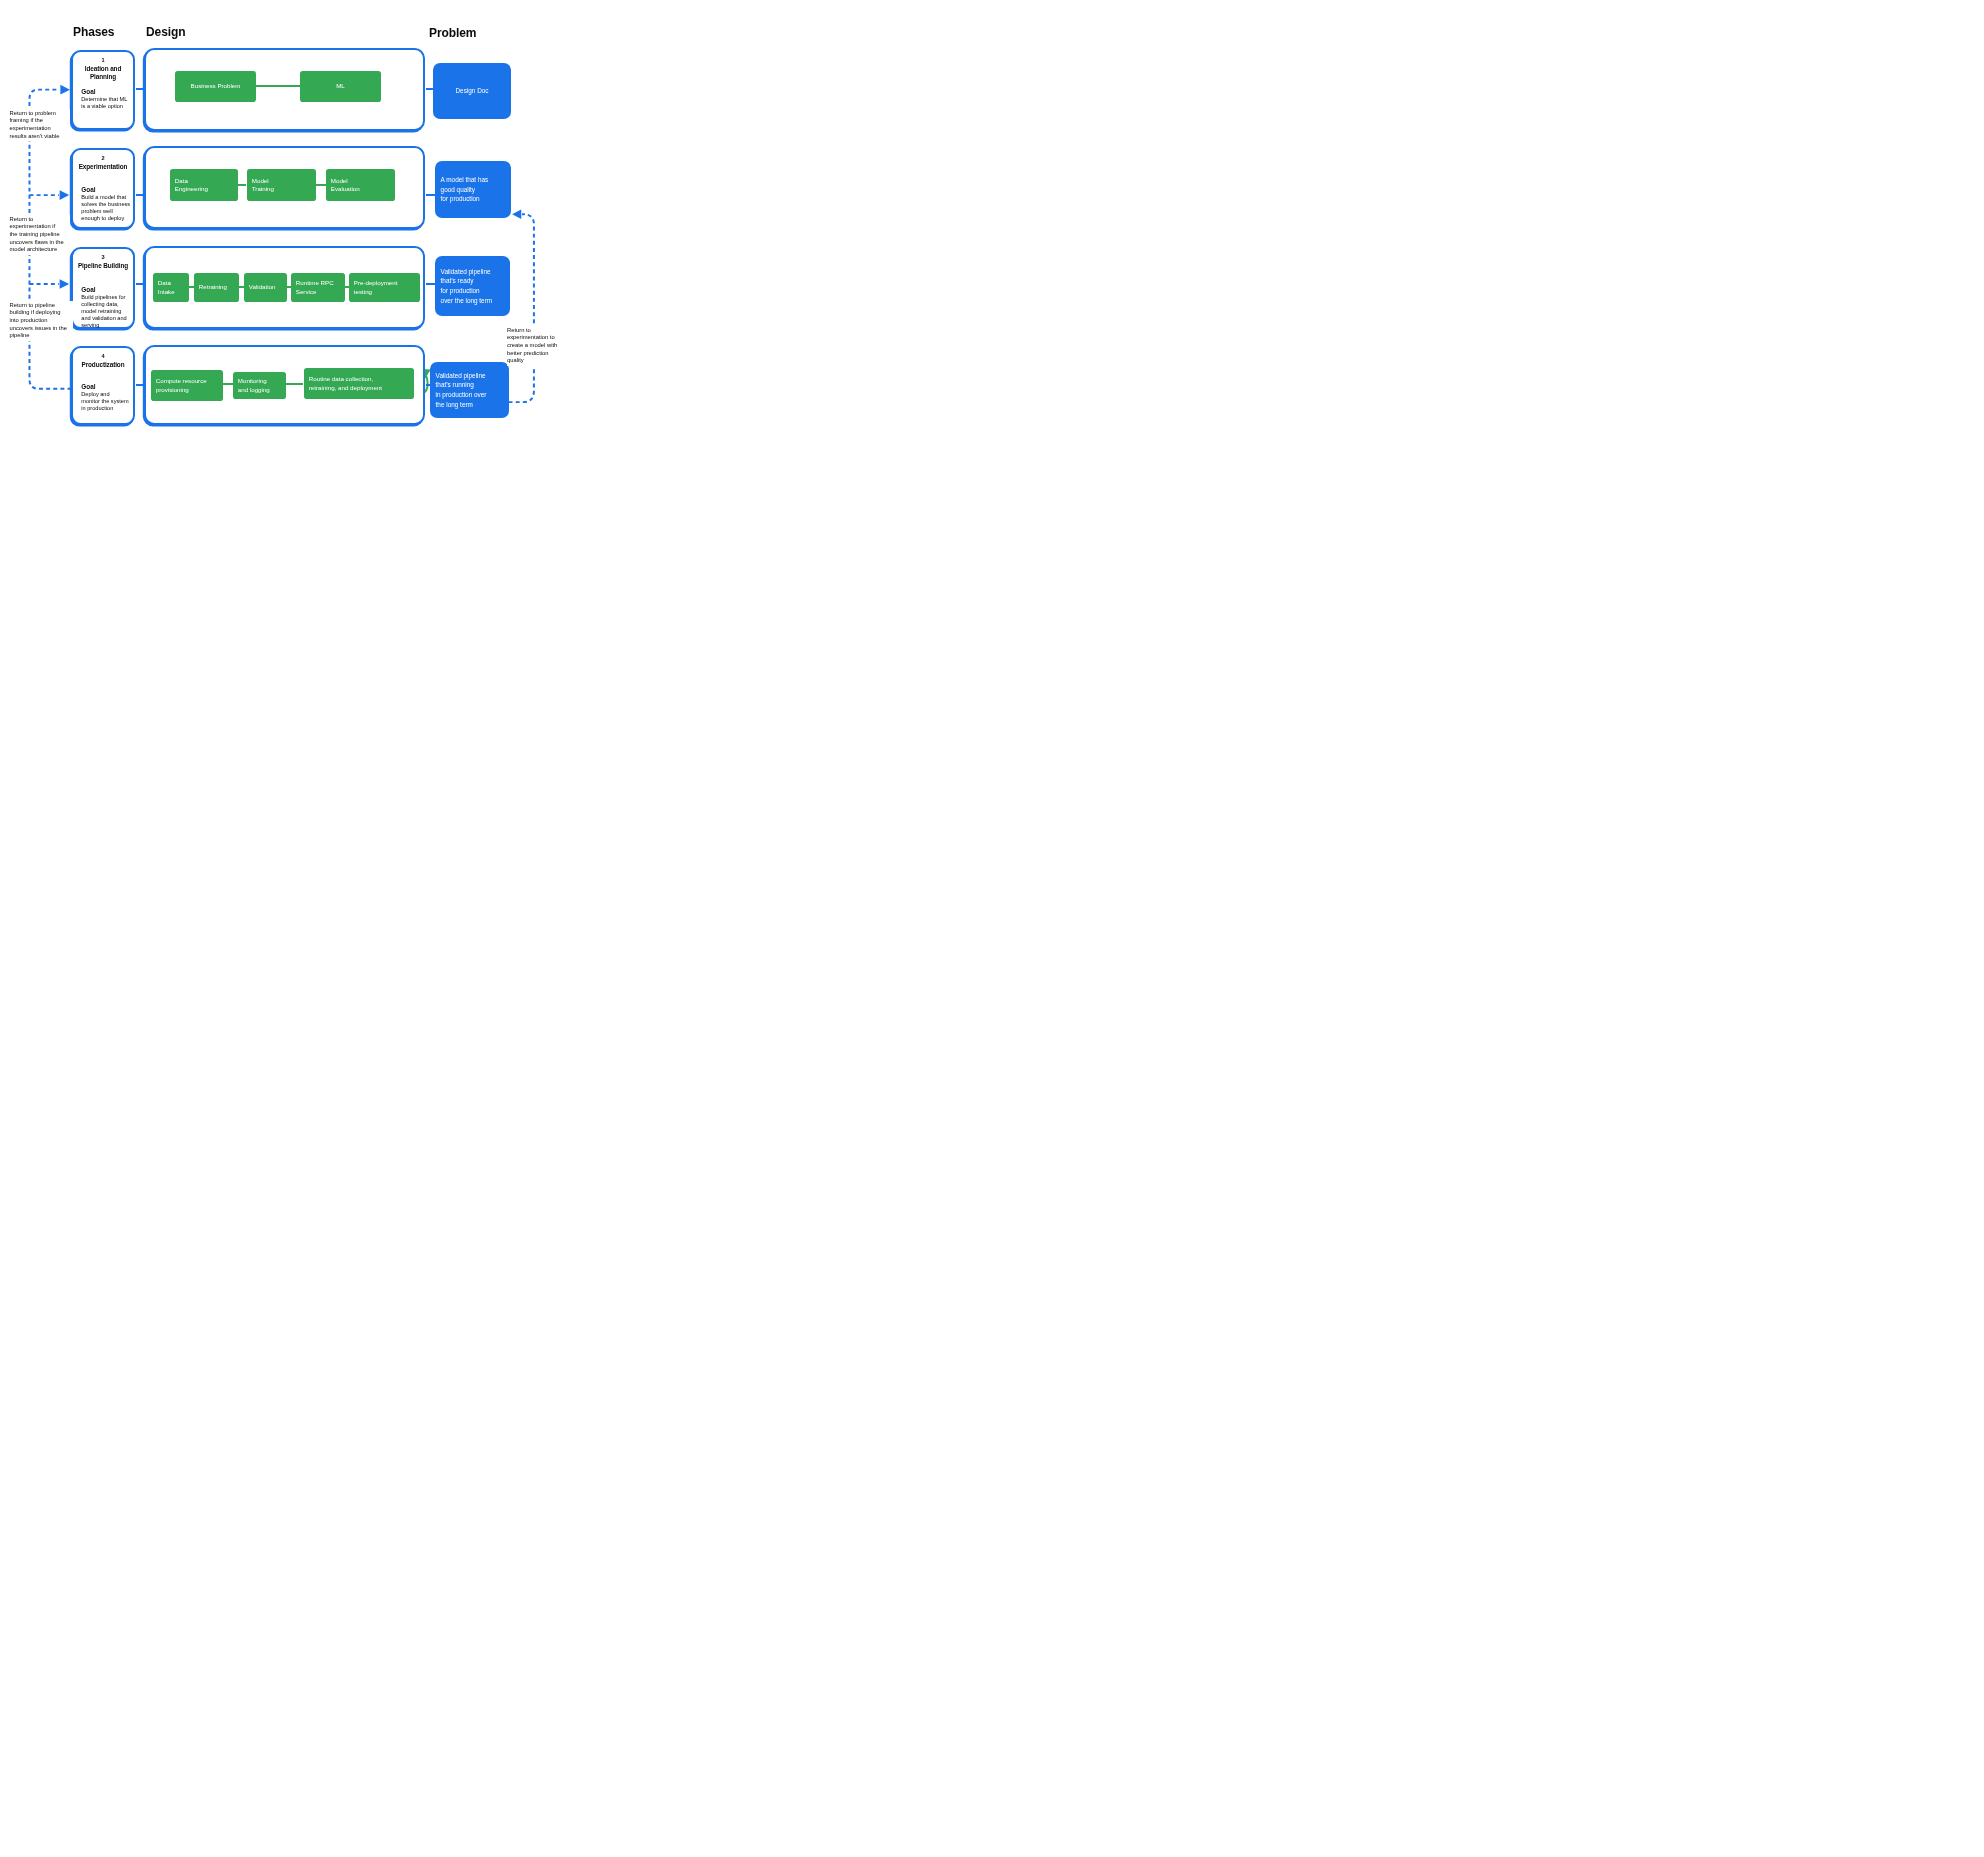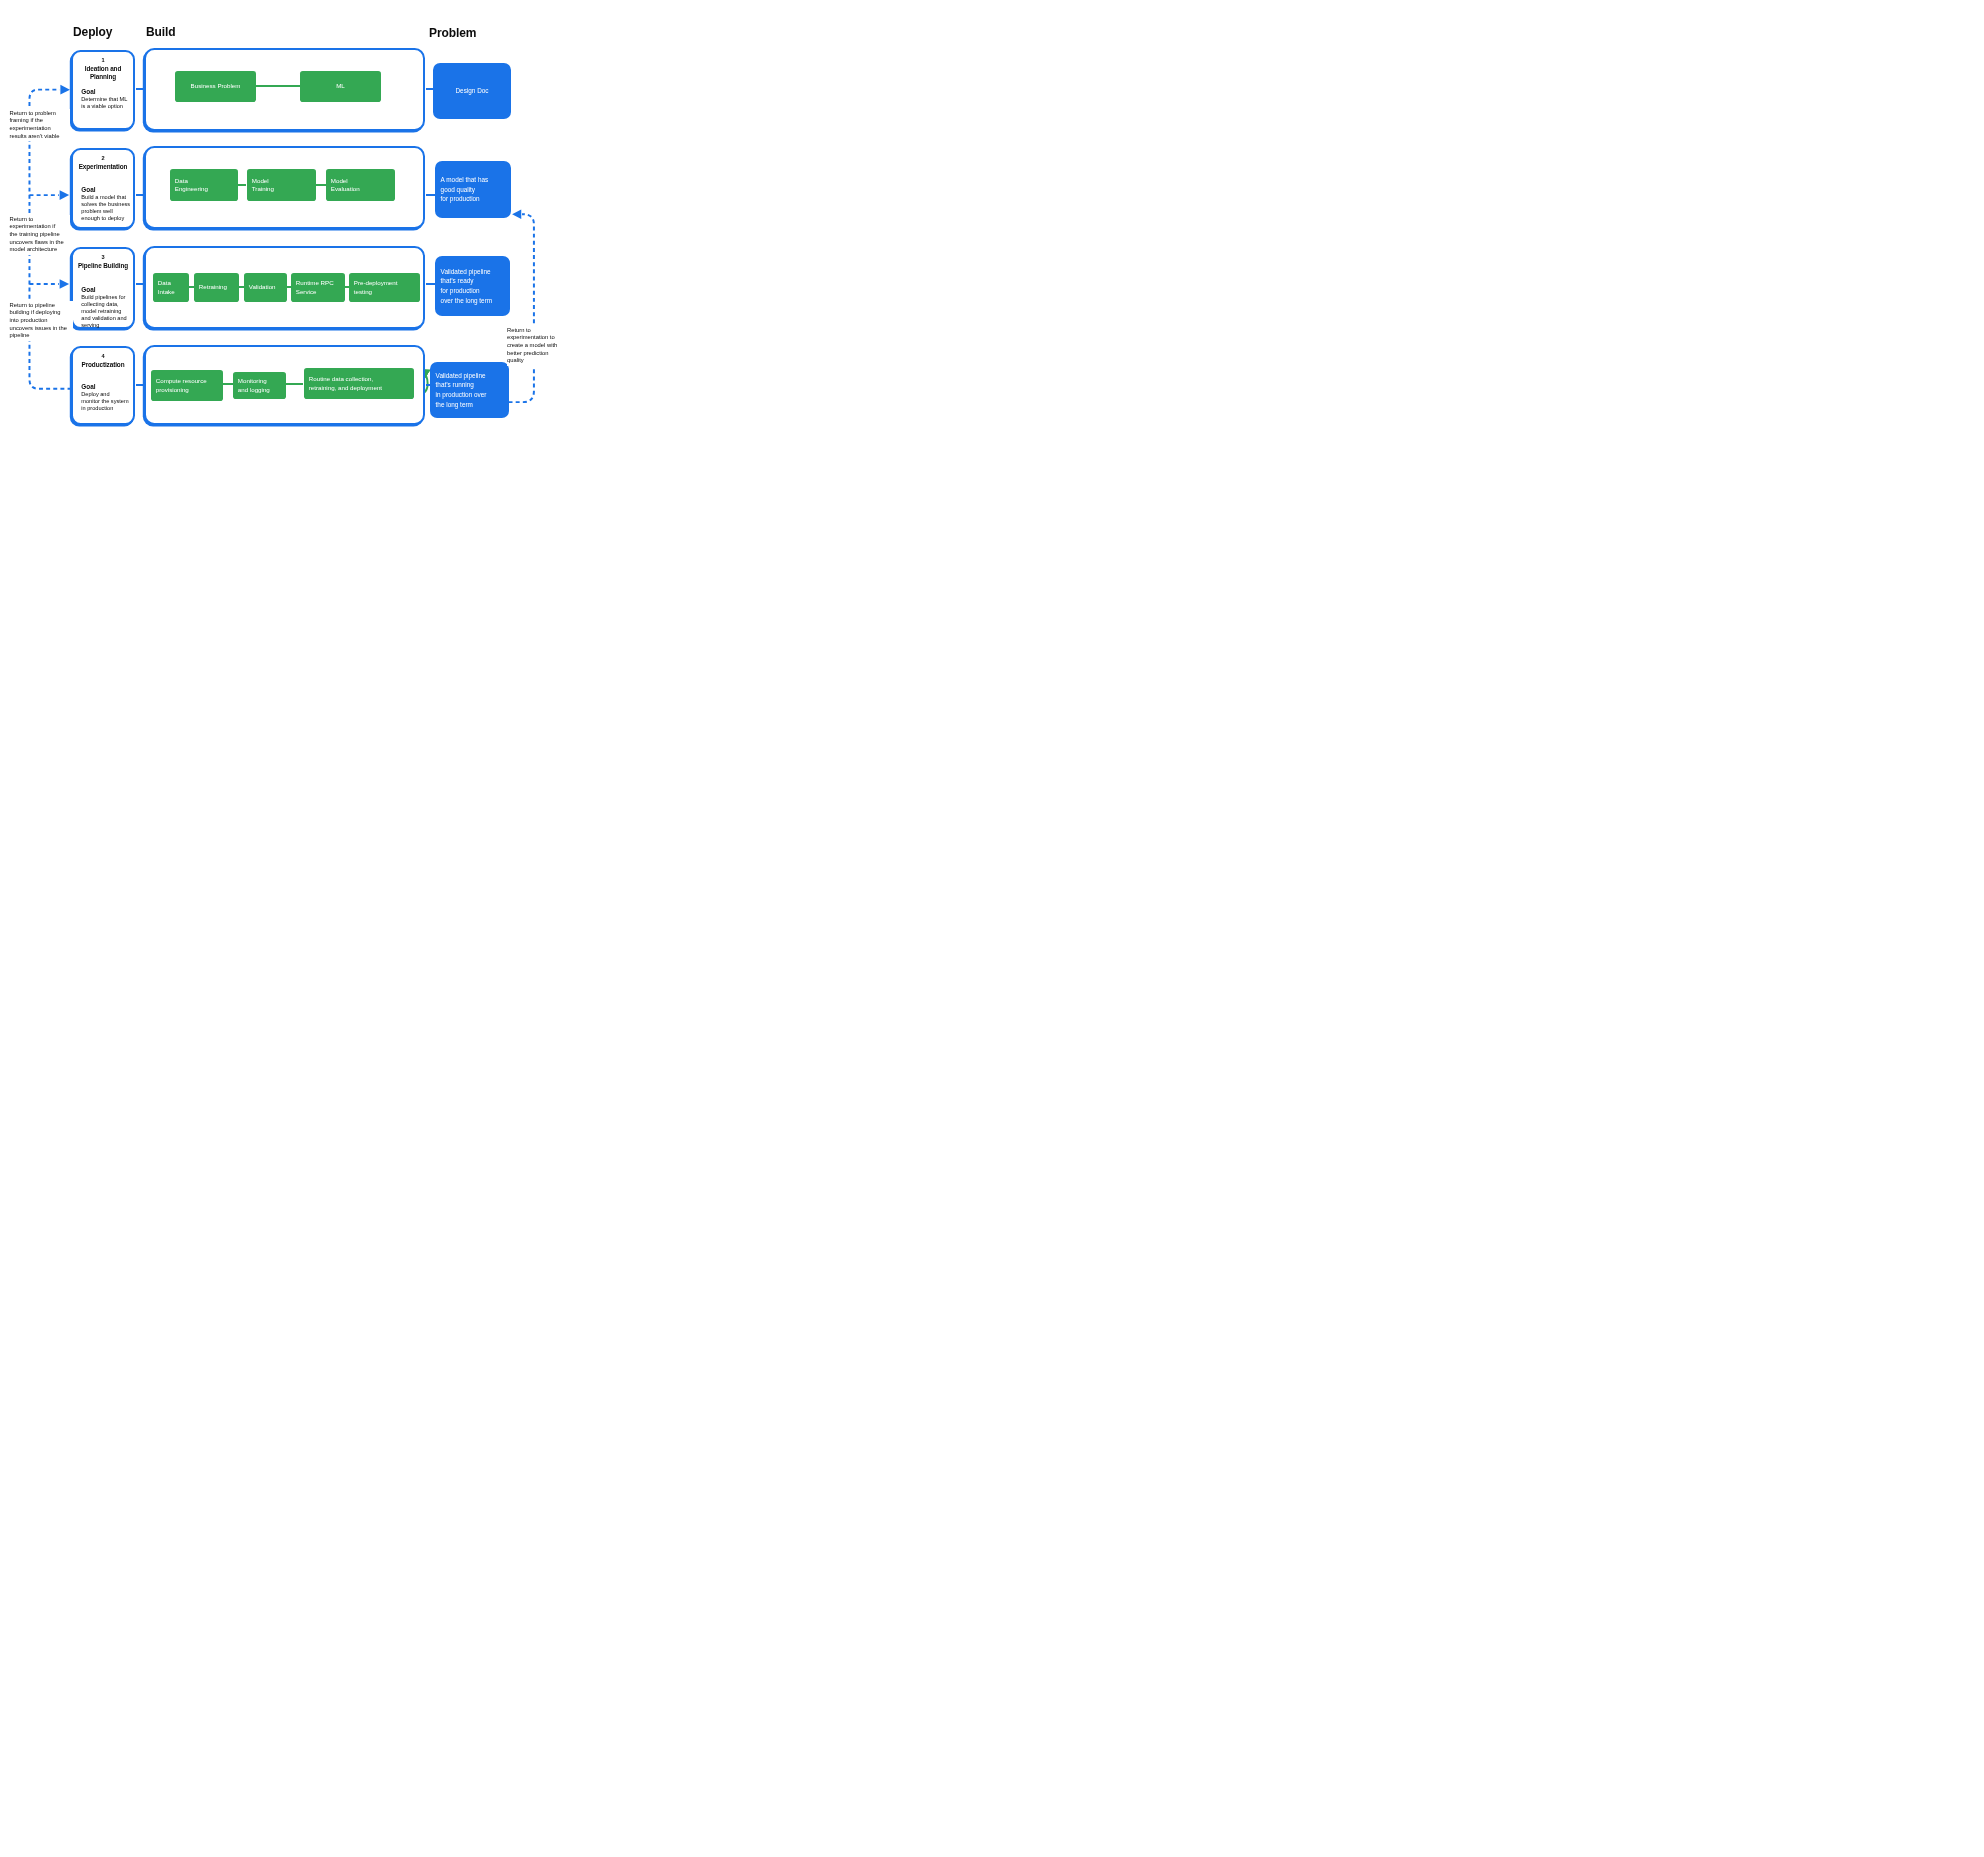--- a/index.html
+++ b/index.html
@@ -53,22 +53,22 @@
     <path d="M 1282,1014 H 1318 Q 1346,1014 1346,986 V 566 Q 1346,540 1318,540 H 1316" fill="none" stroke="#1a73e8" stroke-width="5" stroke-dasharray="10 8"></path>
     <polygon points="1291,540 1314,528 1314,552" fill="#1a73e8"></polygon>
 
     <path d="M 434,432 C 400,434 390,448 390,466 C 390,483 396,495 406,500" fill="none" stroke="#34a853" stroke-width="5" marker-end="url(#gah)"></path>
     <path d="M 990,501 C 1026,499 1036,485 1036,467 C 1036,450 1030,439 1020,433" fill="none" stroke="#34a853" stroke-width="5" marker-end="url(#gah)"></path>
 
     <path d="M 792,936 C 756,938 748,951 748,966 C 748,981 754,993 766,999" fill="none" stroke="#34a853" stroke-width="5" marker-end="url(#gah)"></path>
     <path d="M 1036,1002 C 1070,999 1078,985 1078,968 C 1078,951 1072,940 1062,934" fill="none" stroke="#34a853" stroke-width="5" marker-end="url(#gah)"></path>
   </svg>
 
-  <div class="hdr" style="left:73px;top:25.4px;">Deploy</div>
-  <div class="hdr" style="left:146px;top:25.4px;">Build</div>
+  <div class="hdr" style="left:73px;top:25.4px;">Phases</div>
+  <div class="hdr" style="left:146px;top:25.4px;">Design</div>
   <div class="hdr" style="left:429px;top:26px;">Problem</div>
 
   <div class="phase" style="left:71px;top:50px;width:64px;height:80px;">
     <div class="num">1</div>
     <div class="title">Ideation and
 Planning</div>
     <div class="goalwrap">
       <div class="glabel">Goal</div>
       <div class="gtext">Determine that ML
 is a viable option</div>

